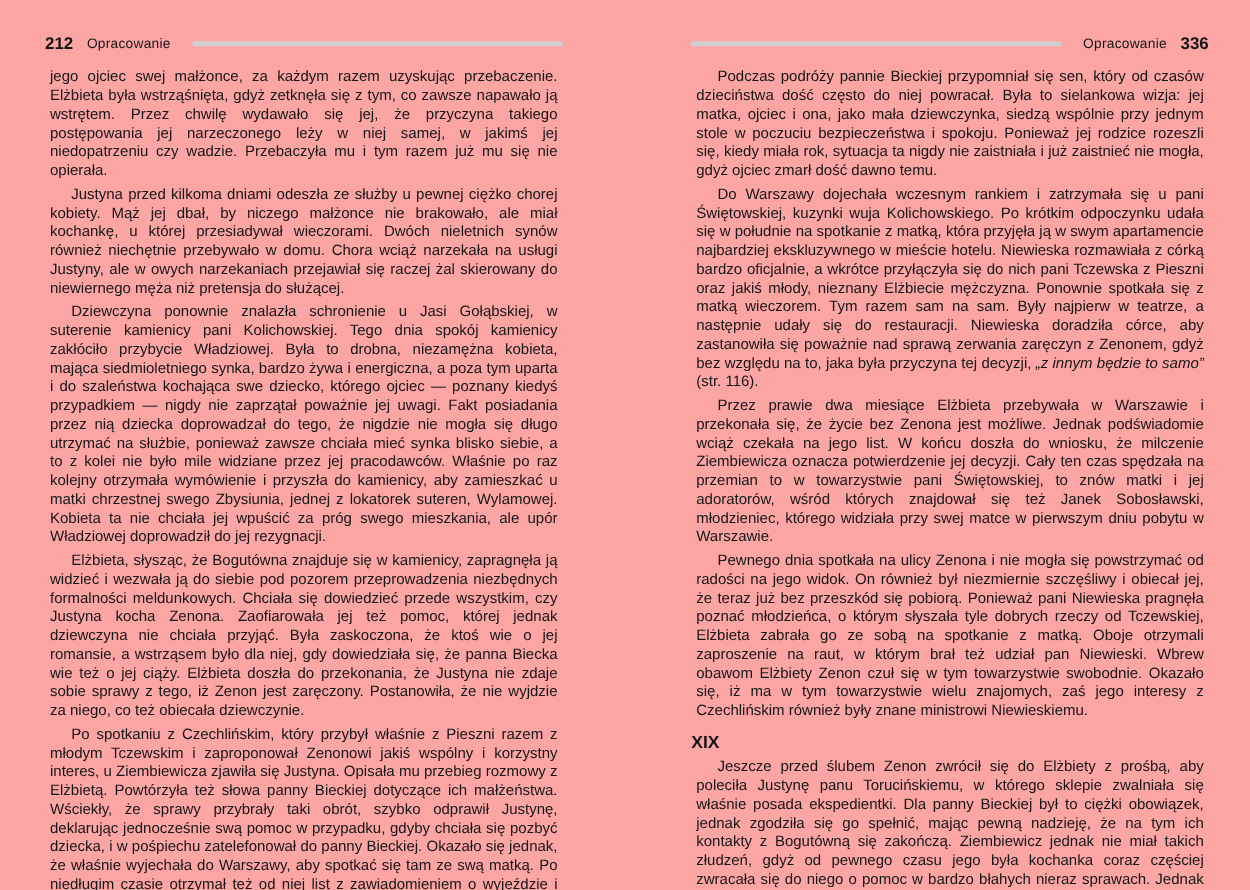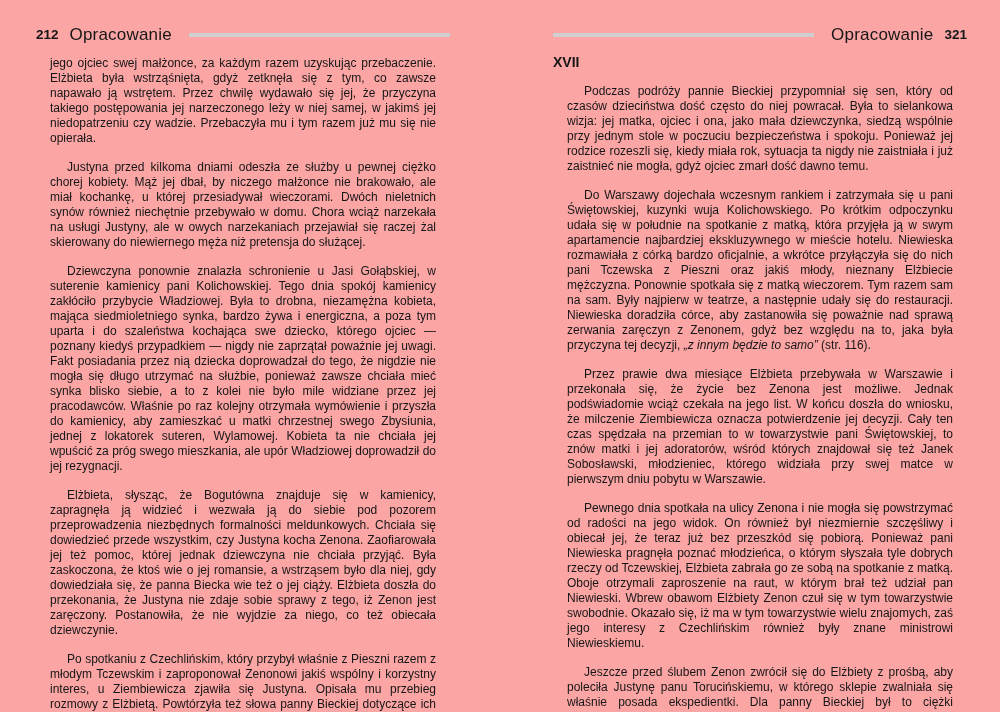--- a/index.html
+++ b/index.html
@@ -17,32 +17,32 @@
   .page-left { left: 36px; }
   .page-right { left: 553px; }
   .page-header {
     display: flex;
     align-items: center;
     height: 15px;
     margin-bottom: 12px;
     white-space: nowrap;
   }
   .pgnum { font-weight: bold; font-size: 13.5px; }
-  .running { font-size: 17px; letter-spacing: 0.2px; }
+  .running { font-size: 11px; letter-spacing: 0.2px; }
   .header-left .running { margin-left: 11px; }
   .header-right .running { margin-right: 11px; }
   .rule { flex: 1; height: 4px; background: var(--rule-color); }
   .header-left .rule { margin-left: 17px; }
   .header-right .rule { margin-right: 17px; }
   .para-flow {
     font-size: 12px;
     line-height: 15px;
     text-align: justify;
   }
-  .para { margin: 14px; }
+  .para { margin: 4px; }
   .para.indent { text-indent: 17px; }
   .section-heading {
     font-size: 14px;
     font-weight: bold;
     line-height: 16px;
     margin: 9px 0 5px 0;
   }
   .para-flow .section-heading:first-child { margin-top: 0; }
   .em { font-style: italic; }
 </style>
@@ -63,26 +63,26 @@
         <p class="para indent"><span>Dziewczyna ponownie znalazła schronienie u Jasi Gołąbskiej, w suterenie kamienicy pani Kolichowskiej. Tego dnia spokój kamienicy zakłóciło przybycie Władziowej. Była to drobna, niezamężna kobieta, mająca siedmioletniego synka, bardzo żywa i energiczna, a poza tym uparta i do szaleństwa kochająca swe dziecko, którego ojciec — poznany kiedyś przypadkiem — nigdy nie zaprzątał poważnie jej uwagi. Fakt posiadania przez nią dziecka doprowadzał do tego, że nigdzie nie mogła się długo utrzymać na służbie, ponieważ zawsze chciała mieć synka blisko siebie, a to z kolei nie było mile widziane przez jej pracodawców. Właśnie po raz kolejny otrzymała wymówienie i przyszła do kamienicy, aby zamieszkać u matki chrzestnej swego Zbysiunia, jednej z lokatorek suteren, Wylamowej. Kobieta ta nie chciała jej wpuścić za próg swego mieszkania, ale upór Władziowej doprowadził do jej rezygnacji.</span></p>
         <p class="para indent"><span>Elżbieta, słysząc, że Bogutówna znajduje się w kamienicy, zapragnęła ją widzieć i wezwała ją do siebie pod pozorem przeprowadzenia niezbędnych formalności meldunkowych. Chciała się dowiedzieć przede wszystkim, czy Justyna kocha Zenona. Zaofiarowała jej też pomoc, której jednak dziewczyna nie chciała przyjąć. Była zaskoczona, że ktoś wie o jej romansie, a wstrząsem było dla niej, gdy dowiedziała się, że panna Biecka wie też o jej ciąży. Elżbieta doszła do przekonania, że Justyna nie zdaje sobie sprawy z tego, iż Zenon jest zaręczony. Postanowiła, że nie wyjdzie za niego, co też obiecała dziewczynie.</span></p>
         <p class="para indent"><span>Po spotkaniu z Czechlińskim, który przybył właśnie z Pieszni razem z młodym Tczewskim i zaproponował Zenonowi jakiś wspólny i korzystny interes, u Ziembiewicza zjawiła się Justyna. Opisała mu przebieg rozmowy z Elżbietą. Powtórzyła też słowa panny Bieckiej dotyczące ich małżeństwa. Wściekły, że sprawy przybrały taki obrót, szybko odprawił Justynę, deklarując jednocześnie swą pomoc w przypadku, gdyby chciała się pozbyć dziecka, i w pośpiechu zatelefonował do panny Bieckiej. Okazało się jednak, że właśnie wyjechała do Warszawy, aby spotkać się tam ze swą matką. Po niedługim czasie otrzymał też od niej list z zawiadomieniem o wyjeździe i stwierdzeniem, że Justyna </span><span class="em">„ma do niego prawo, którego Elżbieta jej nie odbierze”</span><span> (str. 112), dlatego też lepiej, aby zerwali znajomość.</span></p>
       </div>
   </div>
 
   <div class="page page-right">
     <div class="page-header header-right">
       <span class="rule"></span>
       <span class="running">Opracowanie</span>
-      <span class="pgnum">321</span>
+      <span class="pgnum">336</span>
     </div>
     <div class="para-flow">
-        <h2 class="section-heading">XVII</h2>
         <p class="para indent"><span>Podczas podróży pannie Bieckiej przypomniał się sen, który od czasów dzieciństwa dość często do niej powracał. Była to sielankowa wizja: jej matka, ojciec i ona, jako mała dziewczynka, siedzą wspólnie przy jednym stole w poczuciu bezpieczeństwa i spokoju. Ponieważ jej rodzice rozeszli się, kiedy miała rok, sytuacja ta nigdy nie zaistniała i już zaistnieć nie mogła, gdyż ojciec zmarł dość dawno temu.</span></p>
         <p class="para indent"><span>Do Warszawy dojechała wczesnym rankiem i zatrzymała się u pani Świętowskiej, kuzynki wuja Kolichowskiego. Po krótkim odpoczynku udała się w południe na spotkanie z matką, która przyjęła ją w swym apartamencie najbardziej ekskluzywnego w mieście hotelu. Niewieska rozmawiała z córką bardzo oficjalnie, a wkrótce przyłączyła się do nich pani Tczewska z Pieszni oraz jakiś młody, nieznany Elżbiecie mężczyzna. Ponownie spotkała się z matką wieczorem. Tym razem sam na sam. Były najpierw w teatrze, a następnie udały się do restauracji. Niewieska doradziła córce, aby zastanowiła się poważnie nad sprawą zerwania zaręczyn z Zenonem, gdyż bez względu na to, jaka była przyczyna tej decyzji, </span><span class="em">„z innym będzie to samo”</span><span> (str. 116).</span></p>
         <p class="para indent"><span>Przez prawie dwa miesiące Elżbieta przebywała w Warszawie i przekonała się, że życie bez Zenona jest możliwe. Jednak podświadomie wciąż czekała na jego list. W końcu doszła do wniosku, że milczenie Ziembiewicza oznacza potwierdzenie jej decyzji. Cały ten czas spędzała na przemian to w towarzystwie pani Świętowskiej, to znów matki i jej adoratorów, wśród których znajdował się też Janek Sobosławski, młodzieniec, którego widziała przy swej matce w pierwszym dniu pobytu w Warszawie.</span></p>
         <p class="para indent"><span>Pewnego dnia spotkała na ulicy Zenona i nie mogła się powstrzymać od radości na jego widok. On również był niezmiernie szczęśliwy i obiecał jej, że teraz już bez przeszkód się pobiorą. Ponieważ pani Niewieska pragnęła poznać młodzieńca, o którym słyszała tyle dobrych rzeczy od Tczewskiej, Elżbieta zabrała go ze sobą na spotkanie z matką. Oboje otrzymali zaproszenie na raut, w którym brał też udział pan Niewieski. Wbrew obawom Elżbiety Zenon czuł się w tym towarzystwie swobodnie. Okazało się, iż ma w tym towarzystwie wielu znajomych, zaś jego interesy z Czechlińskim również były znane ministrowi Niewieskiemu.</span></p>
+        <h2 class="section-heading">XIX</h2>
         <p class="para indent"><span>Jeszcze przed ślubem Zenon zwrócił się do Elżbiety z prośbą, aby poleciła Justynę panu Torucińskiemu, w którego sklepie zwalniała się właśnie posada ekspedientki. Dla panny Bieckiej był to ciężki obowiązek, jednak zgodziła się go spełnić, mając pewną nadzieję, że na tym ich kontakty z Bogutówną się zakończą. Ziembiewicz jednak nie miał takich złudzeń, gdyż od pewnego czasu jego była kochanka coraz częściej zwracała się do niego o pomoc w bardzo błahych nieraz sprawach. Jednak ciężar tej sprawy rozłożony na niego i Elżbietę przestawał być uciążliwy i stawał się czymś </span><span class="em">„normalnym”</span><span>.</span></p>
         <p class="para indent"><span>Pani Kolichowska, dowiedziawszy się o ślubie, który odsuwał od niej widmo wyjazdu Elżbiety za granicę, zaczęła darzyć Zenona nieco większą niż dotychczas</span></p>
       </div>
   </div>
 
 </div>
 
 </body></html>

